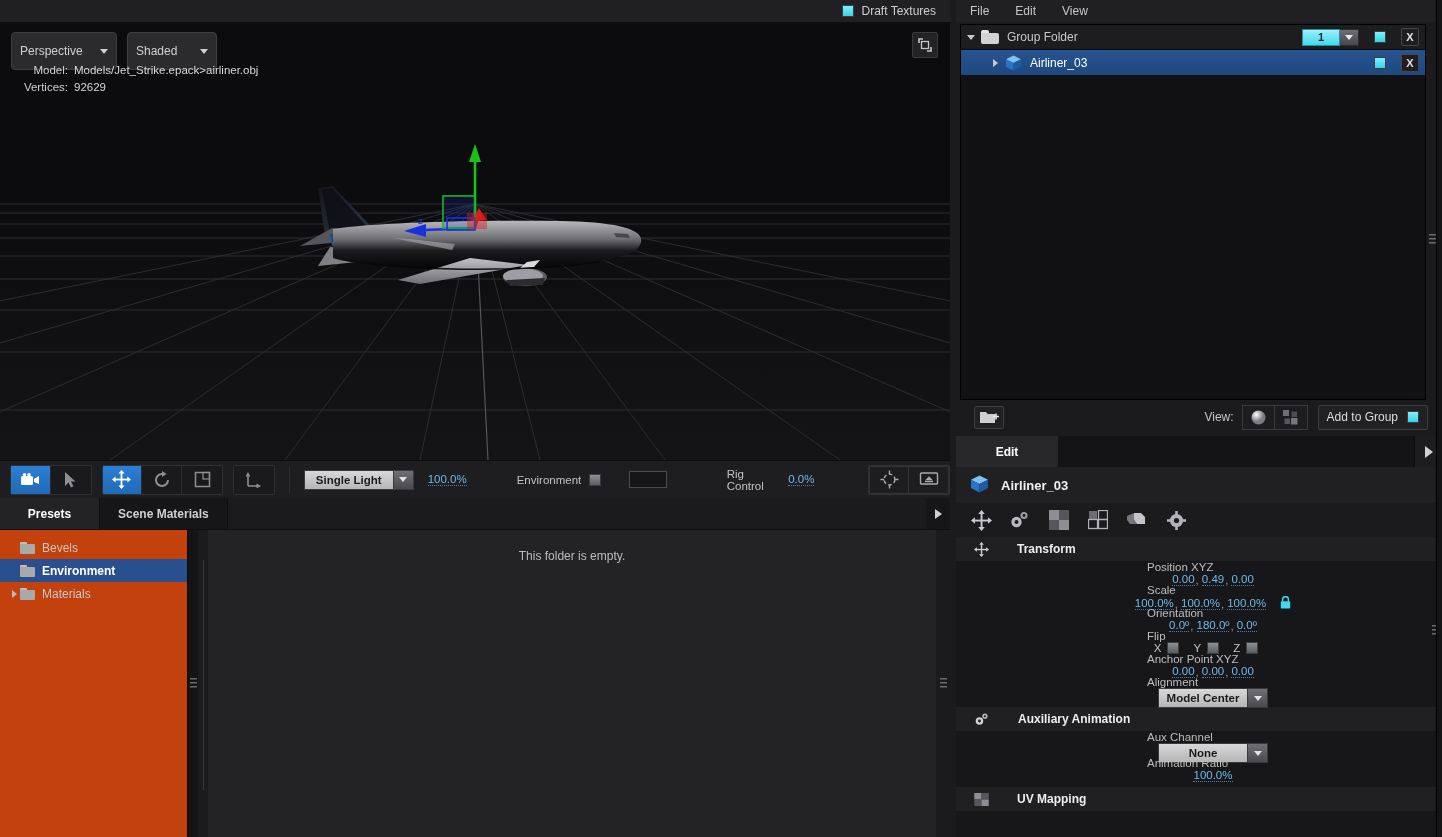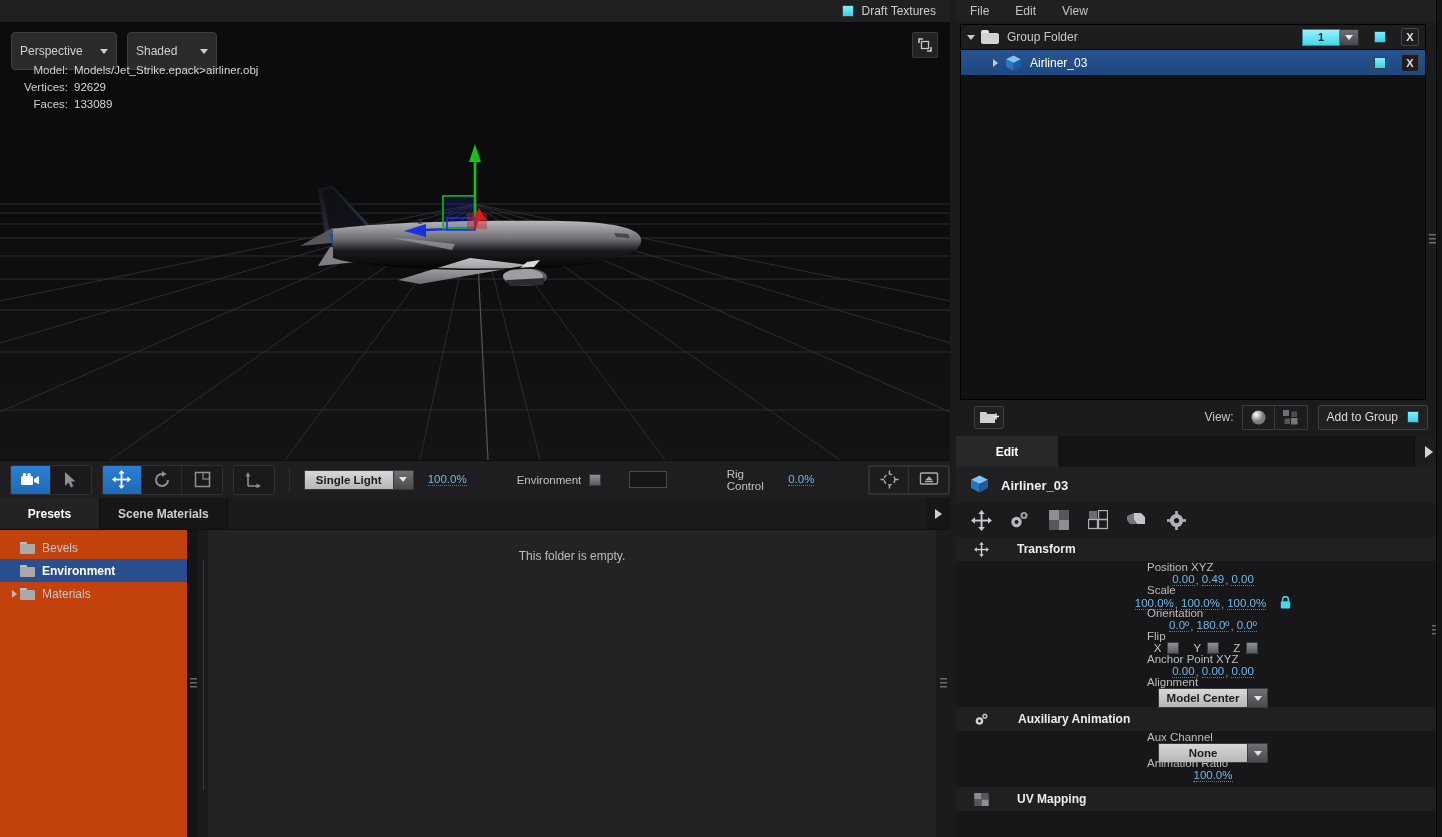--- a/index.html
+++ b/index.html
@@ -367,24 +367,20 @@
 
         <div id="model-info">
           <div class="row">
               <span class="lab">Model:</span>
               <span class="val">Models/Jet_Strike.epack&gt;airliner.obj</span>
             </div>
           <div class="row">
               <span class="lab">Vertices:</span>
               <span class="val">92629</span>
             </div>
-          <div class="row">
-              <span class="lab">Faces:</span>
-              <span class="val">133089</span>
-            </div>
         </div>
       </div>
     </div>
 
     <div id="vp-toolbar">
       <div class="tbgroup">
         <div class="tbbtn active">
           <svg width="20" height="14" viewBox="0 0 20 14">
             <rect x="1" y="3" width="12" height="9" rx="1.5" fill="#fff"></rect>
             <polygon points="14,6 19,3 19,11 14,9" fill="#fff"></polygon>

